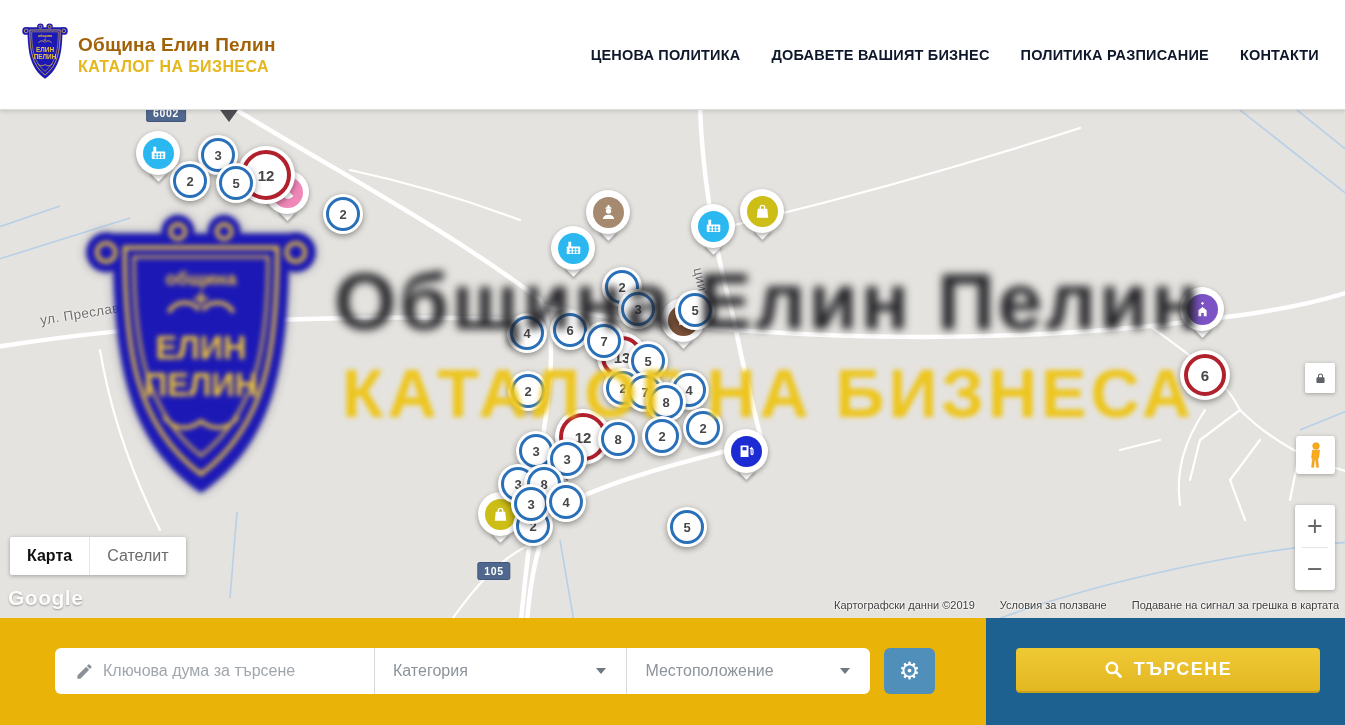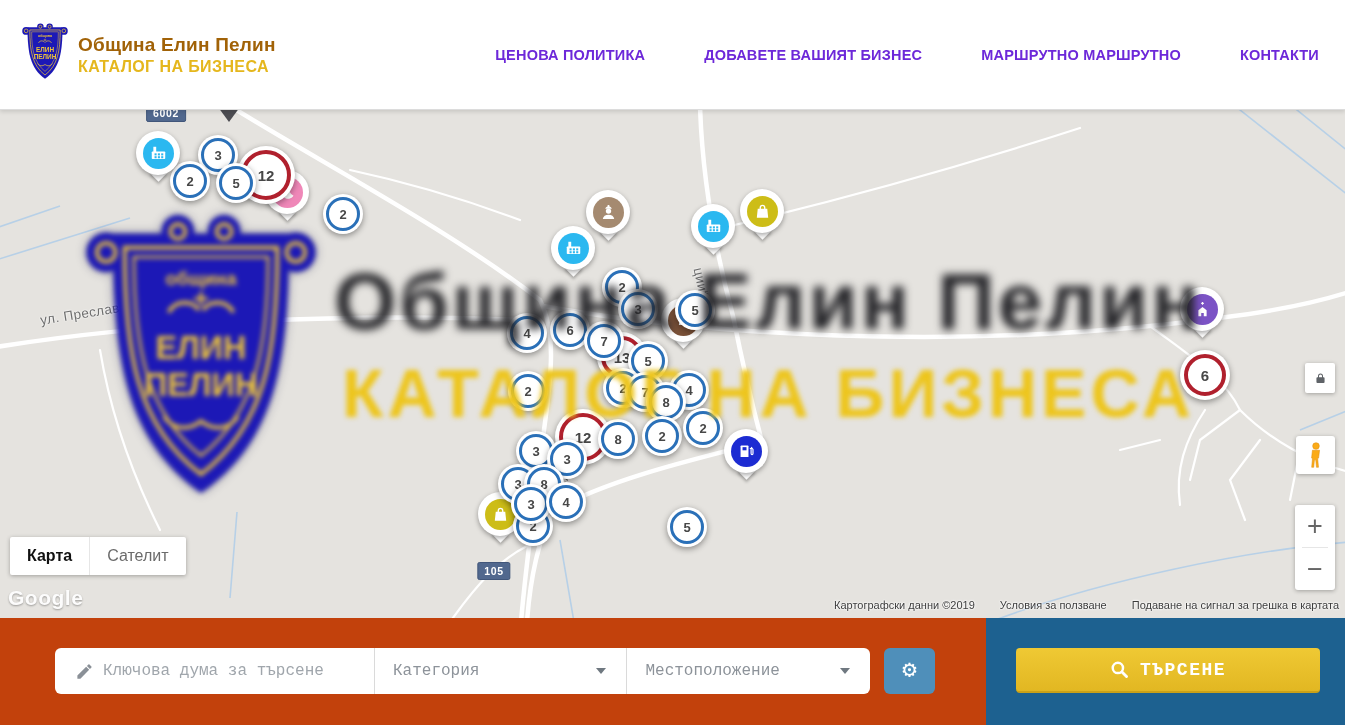--- a/index.html
+++ b/index.html
@@ -9,21 +9,21 @@
   
   .header { position:absolute; left:0; top:0; width:1345px; height:110px; background:#fff;
             border-bottom:1px solid #dcdcdc; box-shadow:0 2px 4px rgba(0,0,0,.12); z-index:40;
             display:flex; align-items:center; }
   .logo-wrap { display:flex; align-items:center; margin-left:22px; cursor:pointer; }
   .logo-wrap svg.crest-small { width:46px; height:59px; }
   .logo-text { margin-left:10px; }
   .site-title { font-size:19px; font-weight:bold; color:#a16207; letter-spacing:.2px; }
   .site-subtitle { font-size:16px; font-weight:bold; color:#e5b71d; letter-spacing:.4px; margin-top:2px; }
   .main-nav { margin-left:auto; margin-right:26px; display:flex; gap:31px; }
-  .nav-item { font-size:14.5px; font-weight:bold; color:#6d28d9; letter-spacing:.2px; cursor:pointer; white-space:nowrap;margin-left:28px; }
+  .nav-item { font-size:14.5px; font-weight:bold; color:#0f172a; letter-spacing:.2px; cursor:pointer; white-space:nowrap; }
 
   
   .map { position:absolute; left:0; top:110px; width:1345px; height:508px; background:#e5e3df; overflow:hidden; }
   .roads { position:absolute; left:0; top:0; }
 
   .road-badge { position:absolute; transform:translate(-50%,-50%); background:#51688e; border:1px solid #41567a;
                 color:#fff; font-size:10.5px; font-weight:bold; letter-spacing:.6px; padding:2px 6px; border-radius:2px; z-index:1; }
   .street-label { position:absolute; color:#6e6e6e; font-size:13.5px; letter-spacing:.4px; white-space:nowrap;
                   text-shadow:0 0 2px #fff,0 0 2px #fff; z-index:1; }
 
@@ -72,21 +72,21 @@
   .lock-btn { position:absolute; left:1305px; top:253px; width:30px; height:30px; background:#fff; border-radius:2px;
               box-shadow:0 1px 4px rgba(0,0,0,.3); display:flex; align-items:center; justify-content:center; z-index:20; cursor:pointer; }
   .pegman-btn { position:absolute; left:1296px; top:326px; width:39px; height:38px; background:#fff; border-radius:3px;
                 box-shadow:0 1px 4px rgba(0,0,0,.3); display:flex; align-items:center; justify-content:center; z-index:20; cursor:pointer; }
   .zoom-ctl { position:absolute; left:1295px; top:395px; width:40px; background:#fff; border-radius:3px;
               box-shadow:0 1px 4px rgba(0,0,0,.3); z-index:20; display:flex; flex-direction:column; align-items:stretch; }
   .zoom-btn { height:42px; display:flex; align-items:center; justify-content:center; font-size:27px; color:#666; cursor:pointer; }
   .zoom-div { height:1px; background:#e6e6e6; margin:0 7px; }
 
   
-  .search-bar { position:absolute; left:0; top:618px; width:1345px; height:107px; background:#c2410c; z-index:40;font-family:Liberation Mono, monospace; }
+  .search-bar { position:absolute; left:0; top:618px; width:1345px; height:107px; background:#eab308; z-index:40; }
   .search-bar-dark { position:absolute; left:986px; top:0; width:359px; height:107px; background:#1d6190; }
   .search-group { position:absolute; left:55px; top:30px; width:815px; height:46px; background:#fff; border-radius:6px;
                   display:flex; align-items:stretch; overflow:hidden; }
   .sg-keyword { width:302px; display:flex; align-items:center; padding-left:48px; position:relative; }
   .sg-keyword svg { position:absolute; left:20px; width:19px; height:19px; }
   .sg-keyword input { border:0; outline:0; width:230px; font-size:16px; font-family:inherit; color:#444; }
   .sg-keyword input::placeholder { color:#a0a6ac; opacity:1; }
   .sg-select { display:flex; align-items:center; justify-content:space-between; padding:0 20px 0 18px;
                font-size:16px; color:#8d939a; cursor:pointer; border-left:1px solid #dadada; }
   .sg-category { width:255px;margin-left:20px; }
@@ -132,21 +132,21 @@
     </g>
   </svg></span>
     <div class="logo-text">
       <div class="site-title">Община Елин Пелин</div>
       <div class="site-subtitle">КАТАЛОГ НА БИЗНЕСА</div>
     </div>
   </div>
   <nav class="main-nav">
       <div class="nav-item">ЦЕНОВА ПОЛИТИКА</div>
       <div class="nav-item">ДОБАВЕТЕ ВАШИЯТ БИЗНЕС</div>
-      <div class="nav-item">МАРШРУТНО МАРШРУТНО</div>
+      <div class="nav-item">ПОЛИТИКА РАЗПИСАНИЕ</div>
       <div class="nav-item">КОНТАКТИ</div>
     </nav>
 </div>
 
 <div class="map">
   <svg class="roads" width="1345" height="508">
     <g stroke="#ffffff" fill="none" stroke-width="4.5" stroke-linecap="round">
       <path d="M230,-4 C320,52 450,120 540,190 C556,222 552,262 544,320 C534,398 526,452 521,512"></path>
       <path d="M-4,237 C140,214 330,202 520,210"></path>
       <path d="M700,-4 C702,58 712,128 733,206 C743,256 753,298 762,332"></path>

